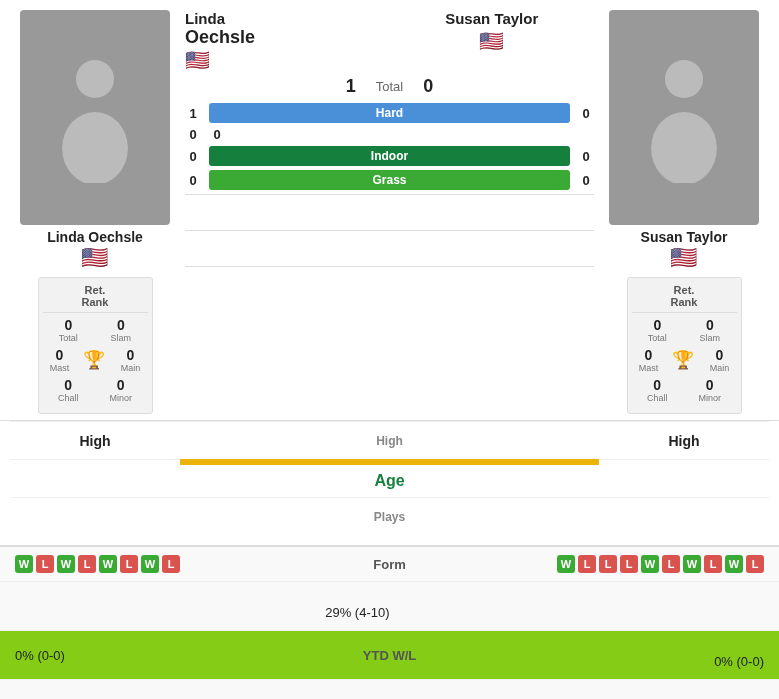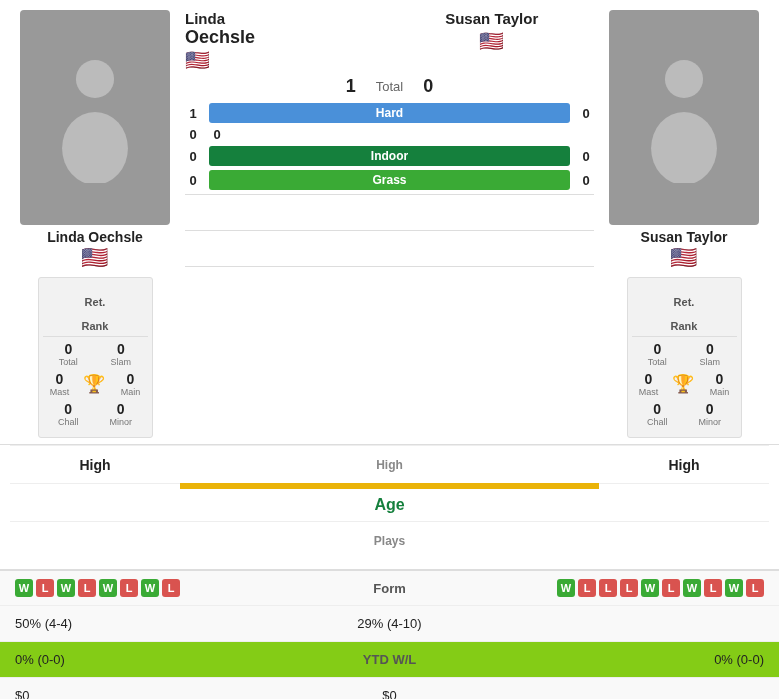--- a/index.html
+++ b/index.html
@@ -92,20 +92,21 @@
       text-align: center;
       font-weight: bold;
       font-size: 13px;
       color: #555;
       padding: 0 20px;
       min-width: 160px;
     }
     .stat-row-right {
       text-align: right;
       font-size: 13px;
+      margin-top: 13px;
     }
 
     
     .main-wrapper {
       width: 779px;
     }
 
     .players-row {
       display: flex;
       padding: 10px 10px 0 10px;
@@ -160,21 +161,21 @@
       padding: 6px 4px;
       margin-top: 6px;
     }
 
     .ic-rank {
       text-align: center;
       border-bottom: 1px solid #ddd;
       padding-bottom: 4px;
       margin-bottom: 4px;
     }
-    .ic-rank-label { font-size: 11px; font-weight: bold; color: #555; margin-top: 12px; }
+    .ic-rank-label { font-size: 11px; font-weight: bold; color: #555; }
 
     .ic-two-col {
       display: flex;
       justify-content: space-around;
       margin-bottom: 4px;
     }
     .ic-cell { text-align: center; }
     .ic-cell-val { font-size: 14px; font-weight: bold; }
     .ic-cell-label { font-size: 9px; color: #777; }
 
@@ -422,21 +423,20 @@
         <div class="badge-w">W</div>
         <div class="badge-l">L</div>
         <div class="badge-w">W</div>
         <div class="badge-l">L</div>
         <div class="badge-w">W</div>
         <div class="badge-l">L</div>
       </div>
     </div>
 
     <div class="stat-row" style="background:#f9f9f9;">
-      <div class="stat-row-left">50% (4-4)</div>
       <div class="stat-row-right">29% (4-10)</div>
     </div>
     <div class="stat-row" style="background:#84cc16;">
       <div class="stat-row-left">0% (0-0)</div>
       <div class="stat-row-center">YTD W/L</div>
       <div class="stat-row-right">0% (0-0)</div>
     </div>
     <div class="stat-row" style="background:#f9f9f9;">
       <div class="stat-row-left">$0</div>
       <div class="stat-row-right">$0</div>

